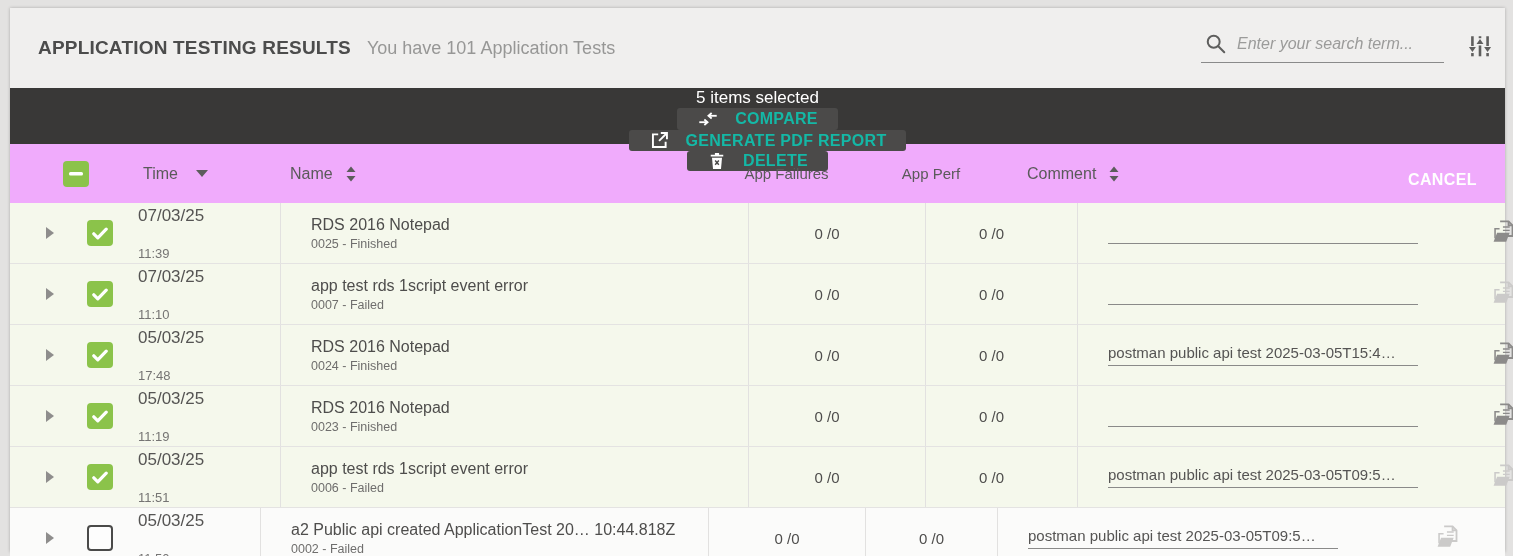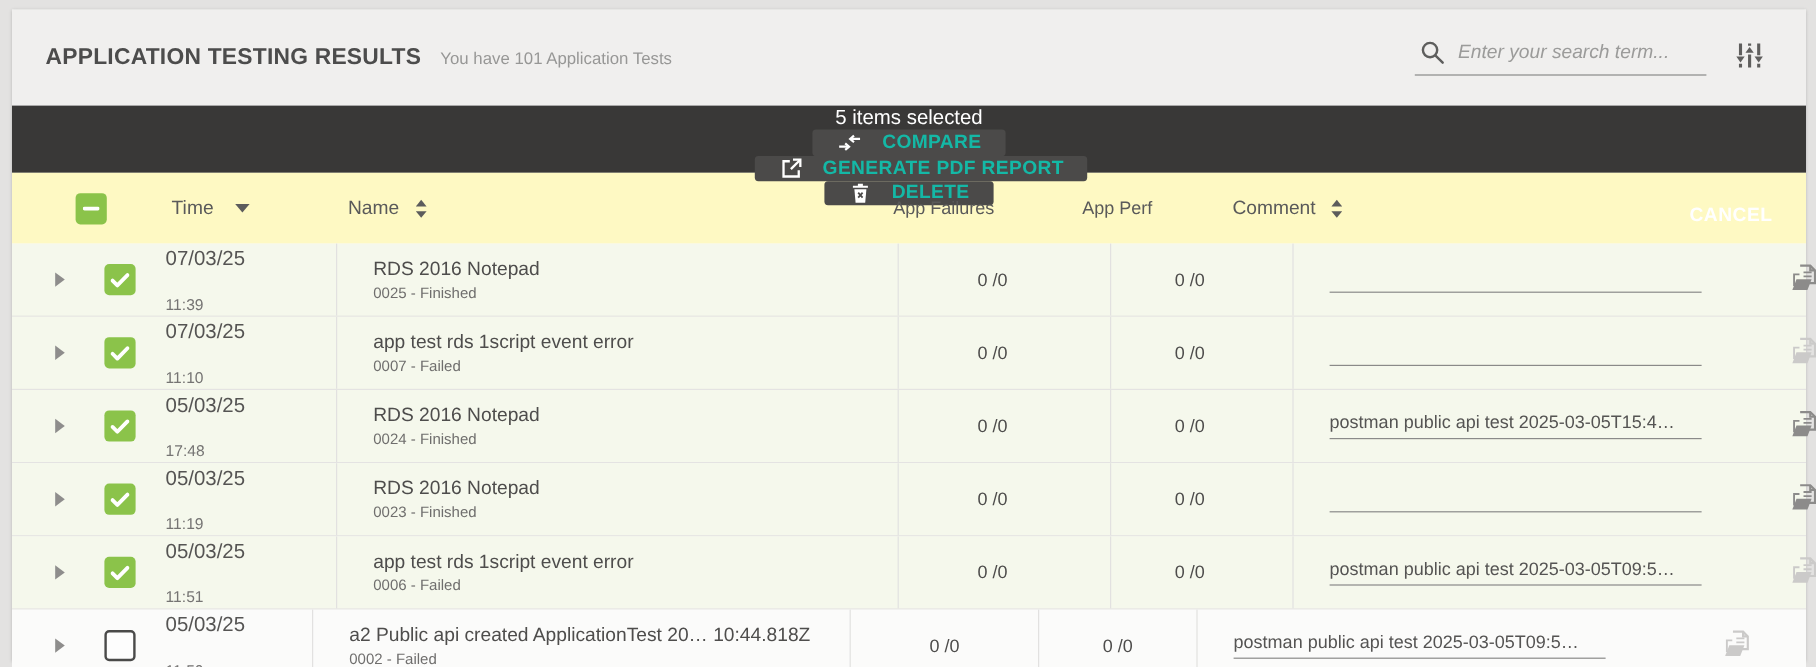--- a/index.html
+++ b/index.html
@@ -2,23 +2,23 @@
 <html><head>
 <meta charset="utf-8">
 <style>
   * { margin:0; padding:0; box-sizing:border-box; }
   html,body { width:1513px; height:556px; overflow:hidden;
     font-family:"Liberation Sans", sans-serif; background:#e3e2e1; }
   .panel { position:absolute; top:8px; left:10px; width:1495px; height:544px;
     background:#fbfbfa; box-shadow:0 0 3px rgba(0,0,0,.25); }
 
   
-  .top { height:80px; background:#f0efee; display:flex; align-items:center; padding:0 33px 0 28px; }
+  .top { height:80px; background:#f0efee; display:flex; align-items:center; padding:0 11px 0 28px; }
   .title { font-size:19px; font-weight:bold; color:#4c4c4c; letter-spacing:.2px; }
-  .subtitle { font-size:14px; color:#979796; margin-left:16px; }
+  .subtitle { font-size:18px; color:#979796; margin-left:16px; }
   .top-right { margin-left:auto; display:flex; align-items:flex-end; }
   .search-box { display:flex; align-items:center; border-bottom:1px solid #8a8a8a;
     width:243px; padding:0 0 7px 4px; }
   .search-box svg { flex:none; }
   .search-input { border:none; outline:none; background:transparent; margin-left:10px;
     font-style:italic; font-size:16px; color:#6e6e6e; width:200px;
     font-family:"Liberation Sans", sans-serif; }
   .search-input::placeholder { color:#9b9b9a; opacity:1; }
   .filter-btn { margin-left:22px; margin-bottom:1px; cursor:pointer; background:none; border:none; }
 
@@ -28,21 +28,21 @@
   .vdiv { width:1px; height:32px; background:#6f6e6d; margin:0 30px; }
   .bar-btn { display:flex; align-items:center; gap:16px; background:#4b4a49; border:none;
     border-radius:3px; color:#14b8a6; font-weight:bold; font-size:16px; letter-spacing:.3px;
     height:40px; padding:0 20px; cursor:pointer; font-family:"Liberation Sans", sans-serif; }
   .bar-btn + .bar-btn { margin-left:20px; }
   .cancel-btn { margin-left:auto; background:none; border:none; color:#fff; font-weight:bold;
     font-size:16px; letter-spacing:.4px; cursor:pointer; font-family:"Liberation Sans", sans-serif; }
 
   
   .grid { display:grid; grid-template-columns:250px 448px 157px 132px 393px 1fr; }
-  .thead { height:59px; background:#fef9c3; align-items:center; font-size:16px; color:#5a5a5a; }
+  .thead { height:59px; background:#f0abfc; align-items:center; font-size:16px; color:#5a5a5a; }
   .th-left { display:flex; align-items:center; }
   .th-time-label { margin-left:54px; }
   .th-gap { width:18px; }
   .th-name, .th-comment { display:flex; align-items:center; padding-left:30px; gap:12px; }
   .th-center { text-align:center; font-size:15px; }
   .tri-down { width:0; height:0; border-left:6px solid transparent; border-right:6px solid transparent;
     border-top:7px solid #5c5c5c; display:inline-block; }
 
   .row { height:61px; border-bottom:1px solid #e4e3e2; background:#fbfbfa; cursor:pointer; }
   .row.selected { background:#f5f8ec;gap:20px; }

